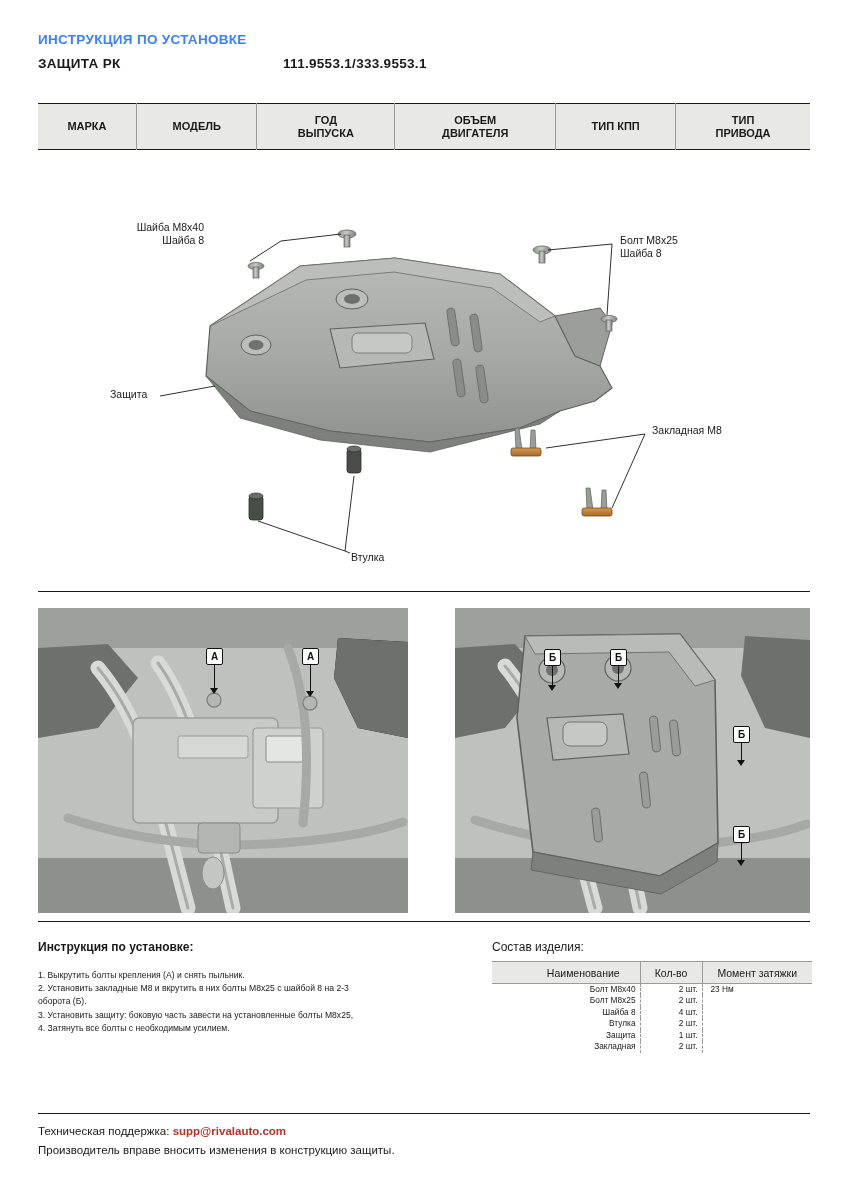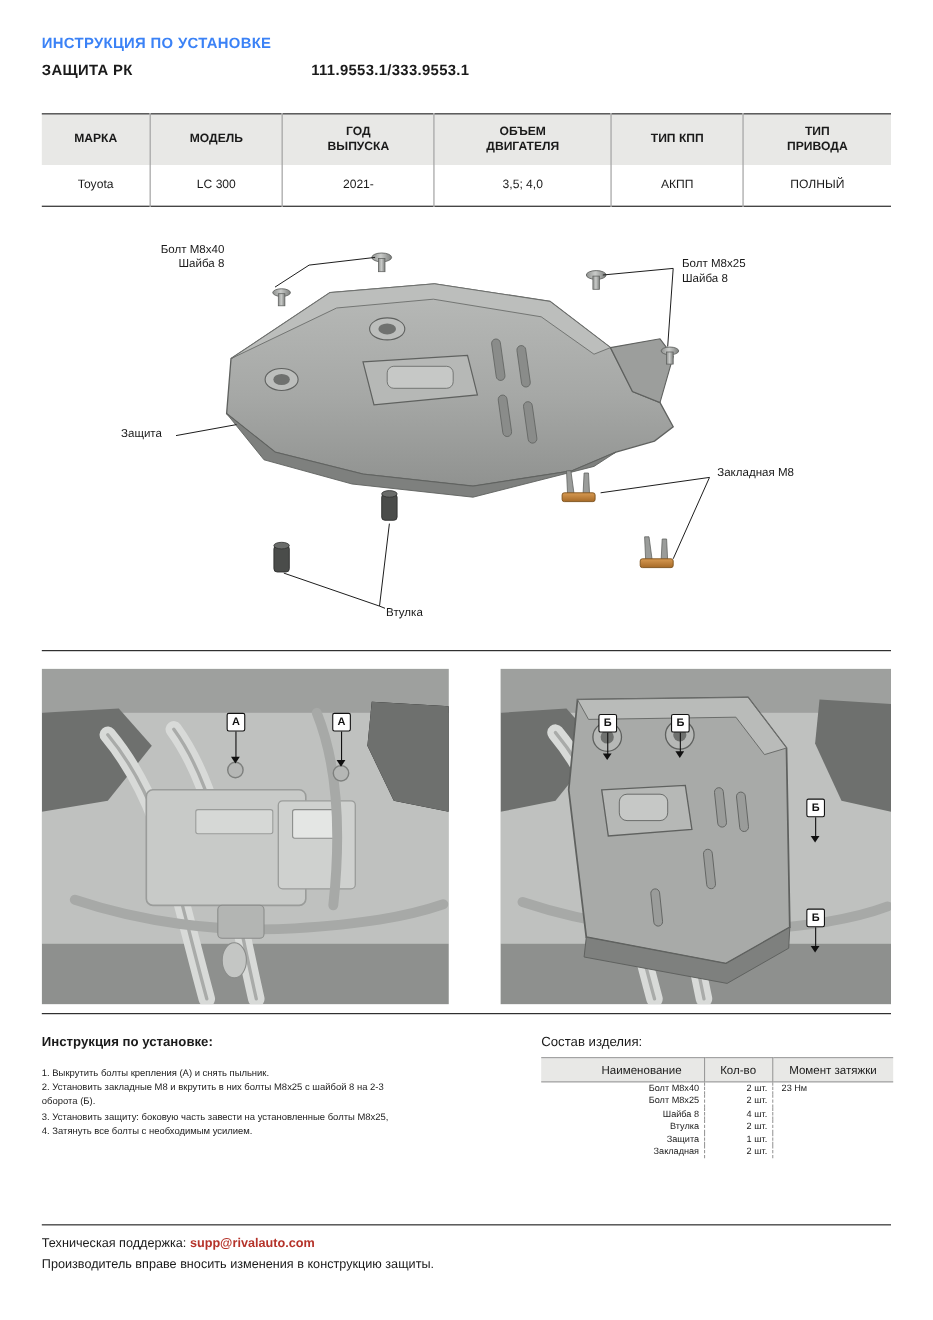--- a/index.html
+++ b/index.html
@@ -245,28 +245,20 @@
         <div>ДВИГАТЕЛЯ</div>
       </th>
       <th>
         <div>ТИП КПП</div>
       </th>
       <th>
         <div>ТИП</div>
         <div>ПРИВОДА</div>
       </th>
     </tr>
-    <tr class="body">
-      <td>Toyota</td>
-      <td class="bold">LC 300</td>
-      <td>2021-</td>
-      <td>3,5; 4,0</td>
-      <td>АКПП</td>
-      <td>ПОЛНЫЙ</td>
-    </tr>
   </tbody>
     </table>
 
   <div class="diagram">
     <svg width="848" height="392" viewBox="0 0 848 392">
       <defs>
         <linearGradient id="plateGrad" x1="0" y1="0" x2="0" y2="1">
           <stop offset="0%" stop-color="#b8bab8"></stop>
           <stop offset="55%" stop-color="#a6a8a6"></stop>
           <stop offset="100%" stop-color="#909290"></stop>
@@ -346,21 +338,21 @@
         <path d="M160,200 L215,190"></path>
         <path d="M645,238 L546,252"></path>
         <path d="M645,238 L612,312"></path>
         <path d="M345,355 L354,280"></path>
         <path d="M345,355 L258,325"></path>
         <path d="M345,355 L350,357"></path>
       </g>
     </svg>
 
     <div class="dg-label right" style="left:104px; top:25px; width:100px;">
-      <div>Болт M8x40</div>
+      <div>Шайба M8x40</div>
       <div>Шайба 8</div>
     </div>
 
     <div class="dg-label" style="left:620px; top:38px;">
       <div>Болт M8x25</div>
       <div>Шайба 8</div>
     </div>
 
     <div class="dg-label" style="left:110px; top:192px;">Защита</div>
 

